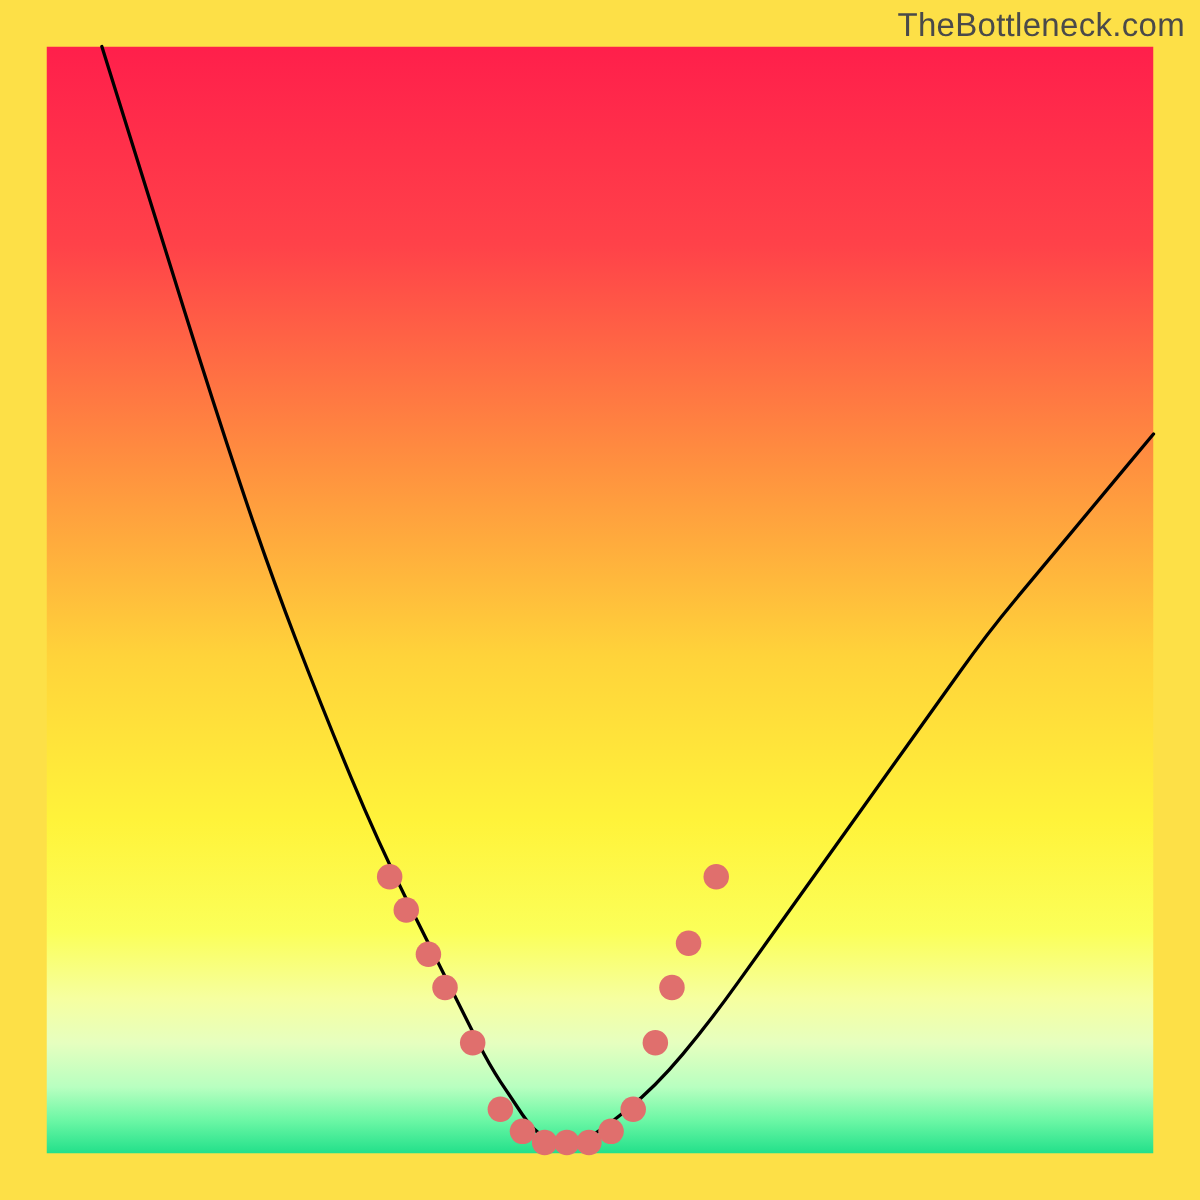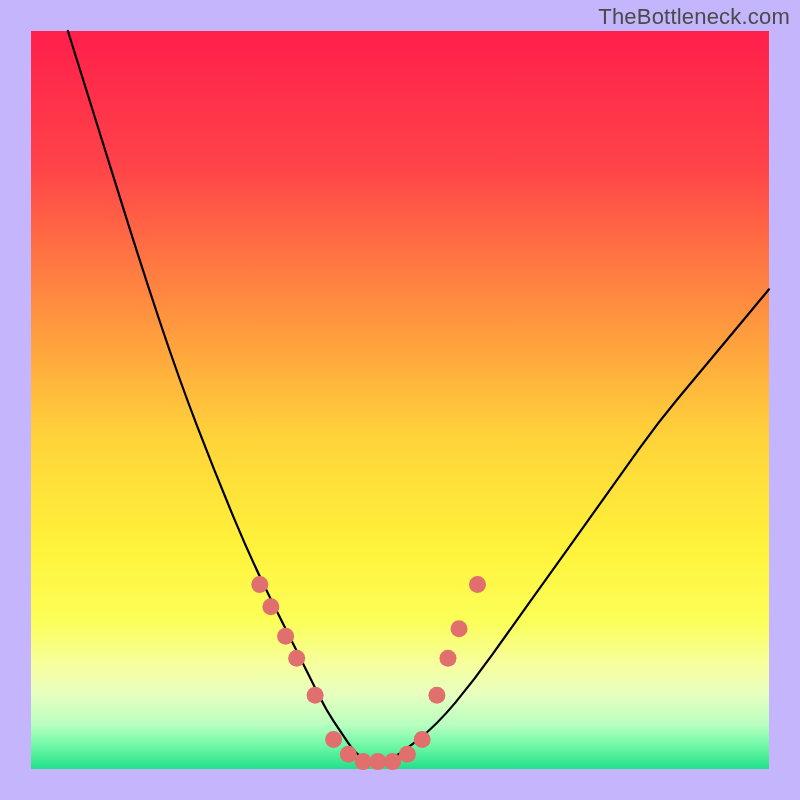--- a/index.html
+++ b/index.html
@@ -8,21 +8,21 @@
     width: 800px;
     height: 800px;
     overflow: hidden;
     background: #000;
     font-family: Arial, Helvetica, sans-serif;
   }
   .outer {
     position: relative;
     width: 800px;
     height: 800px;
-    background: #c4b5fd;
+    background: #fde047;
     text-decoration: underline;
   }
   .watermark {
     position: absolute;
     top: 4px;
     right: 10px;
     color: #4a4a4a;
     font-size: 22px;
     font-weight: 400;
     letter-spacing: 0.2px;

